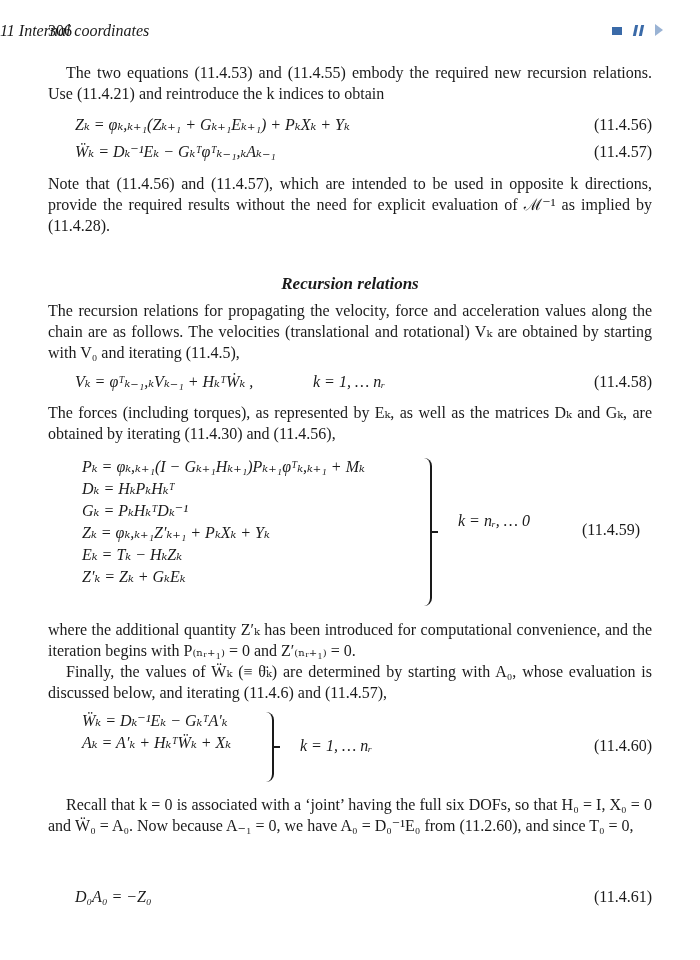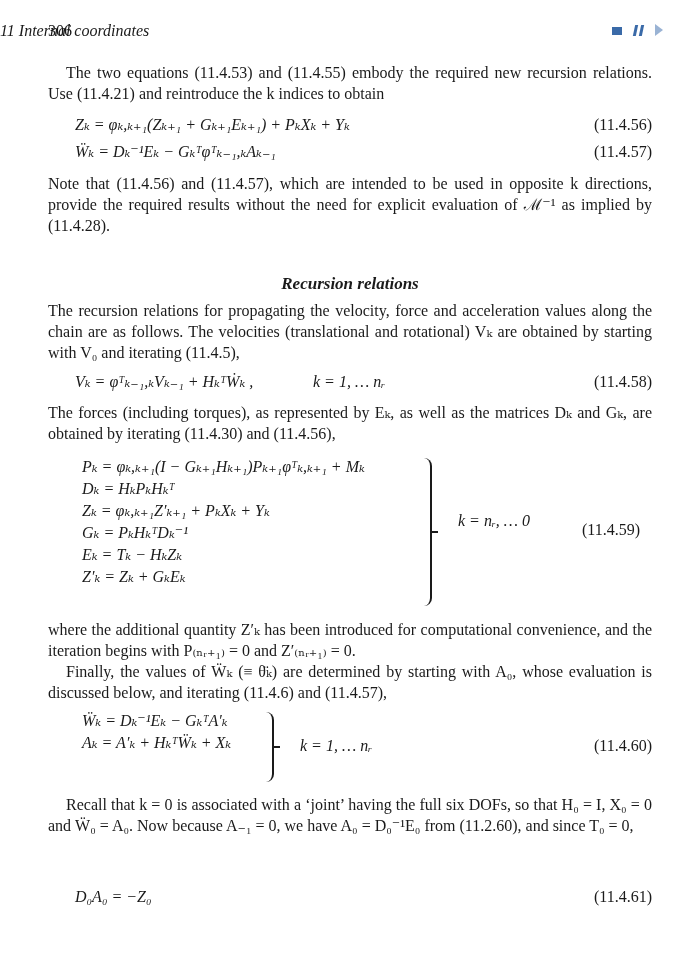--- a/index.html
+++ b/index.html
@@ -82,22 +82,22 @@
   <span class="num">(11.4.58)</span>
 </div>
 
 <div class="abs para" style="top:402px;">
   <p>The forces (including torques), as represented by Eₖ, as well as the matrices Dₖ and Gₖ, are obtained by iterating (11.4.30) and (11.4.56),</p>
 </div>
 
 <div class="abs sys m" style="top:456px;">
   <div class="row">Pₖ = φₖ,ₖ₊₁(I − Gₖ₊₁Hₖ₊₁)Pₖ₊₁φᵀₖ,ₖ₊₁ + Mₖ</div>
   <div class="row">Dₖ = HₖPₖHₖᵀ</div>
+  <div class="row">Gₖ = PₖHₖᵀDₖ⁻¹</div>
   <div class="row">Zₖ = φₖ,ₖ₊₁Z′ₖ₊₁ + PₖXₖ + Yₖ</div>
-  <div class="row">Gₖ = PₖHₖᵀDₖ⁻¹</div>
   <div class="row">Eₖ = Tₖ − HₖZₖ</div>
   <div class="row">Z′ₖ = Zₖ + GₖEₖ</div>
 </div>
 <div class="abs brace" style="left:420px; top:458px; height:148px;"></div>
 <div class="abs m" style="left:458px; top:510px; line-height:22px;">k = nᵣ, … 0</div>
 <div class="abs" style="left:582px; top:519px; line-height:22px;">(11.4.59)</div>
 
 <div class="abs para" style="top:619px;">
   <p>where the additional quantity Z′ₖ has been introduced for computational convenience, and the iteration begins with P₍ₙᵣ₊₁₎ = 0 and Z′₍ₙᵣ₊₁₎ = 0.</p>
   <p class="ind">Finally, the values of Ẅₖ (≡ θ̈ₖ) are determined by starting with A₀, whose evaluation is discussed below, and iterating (11.4.6) and (11.4.57),</p>

